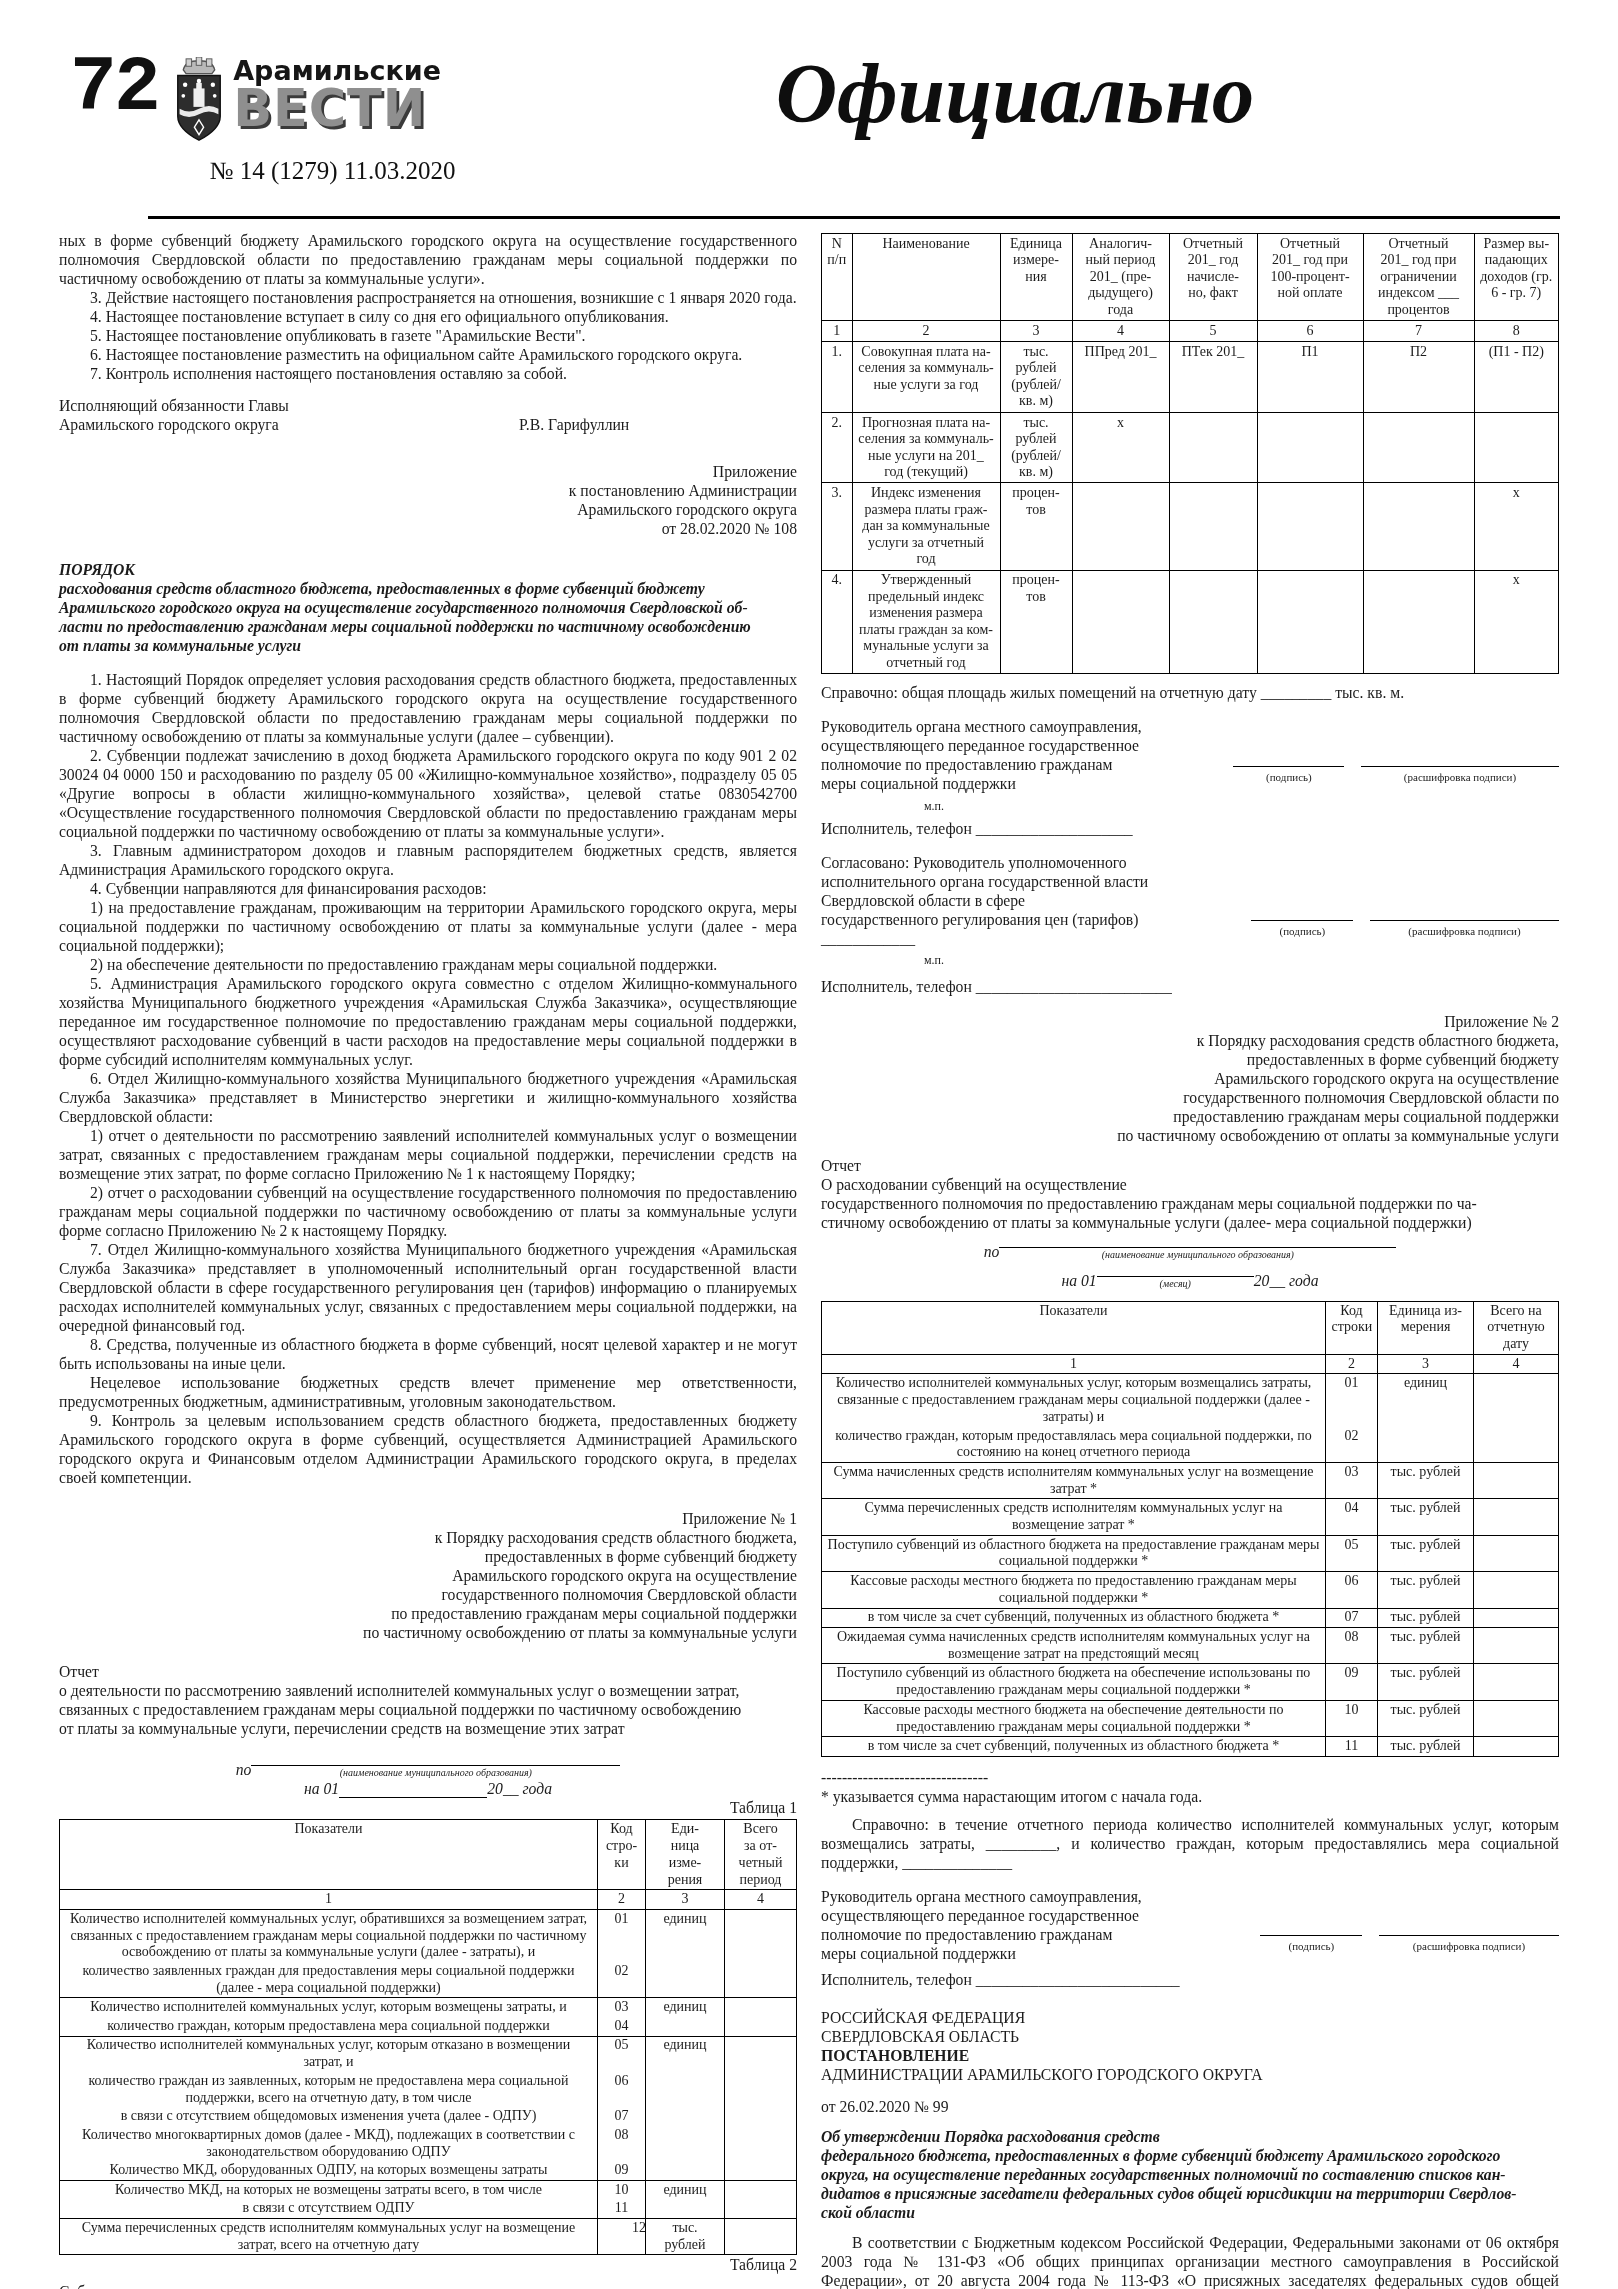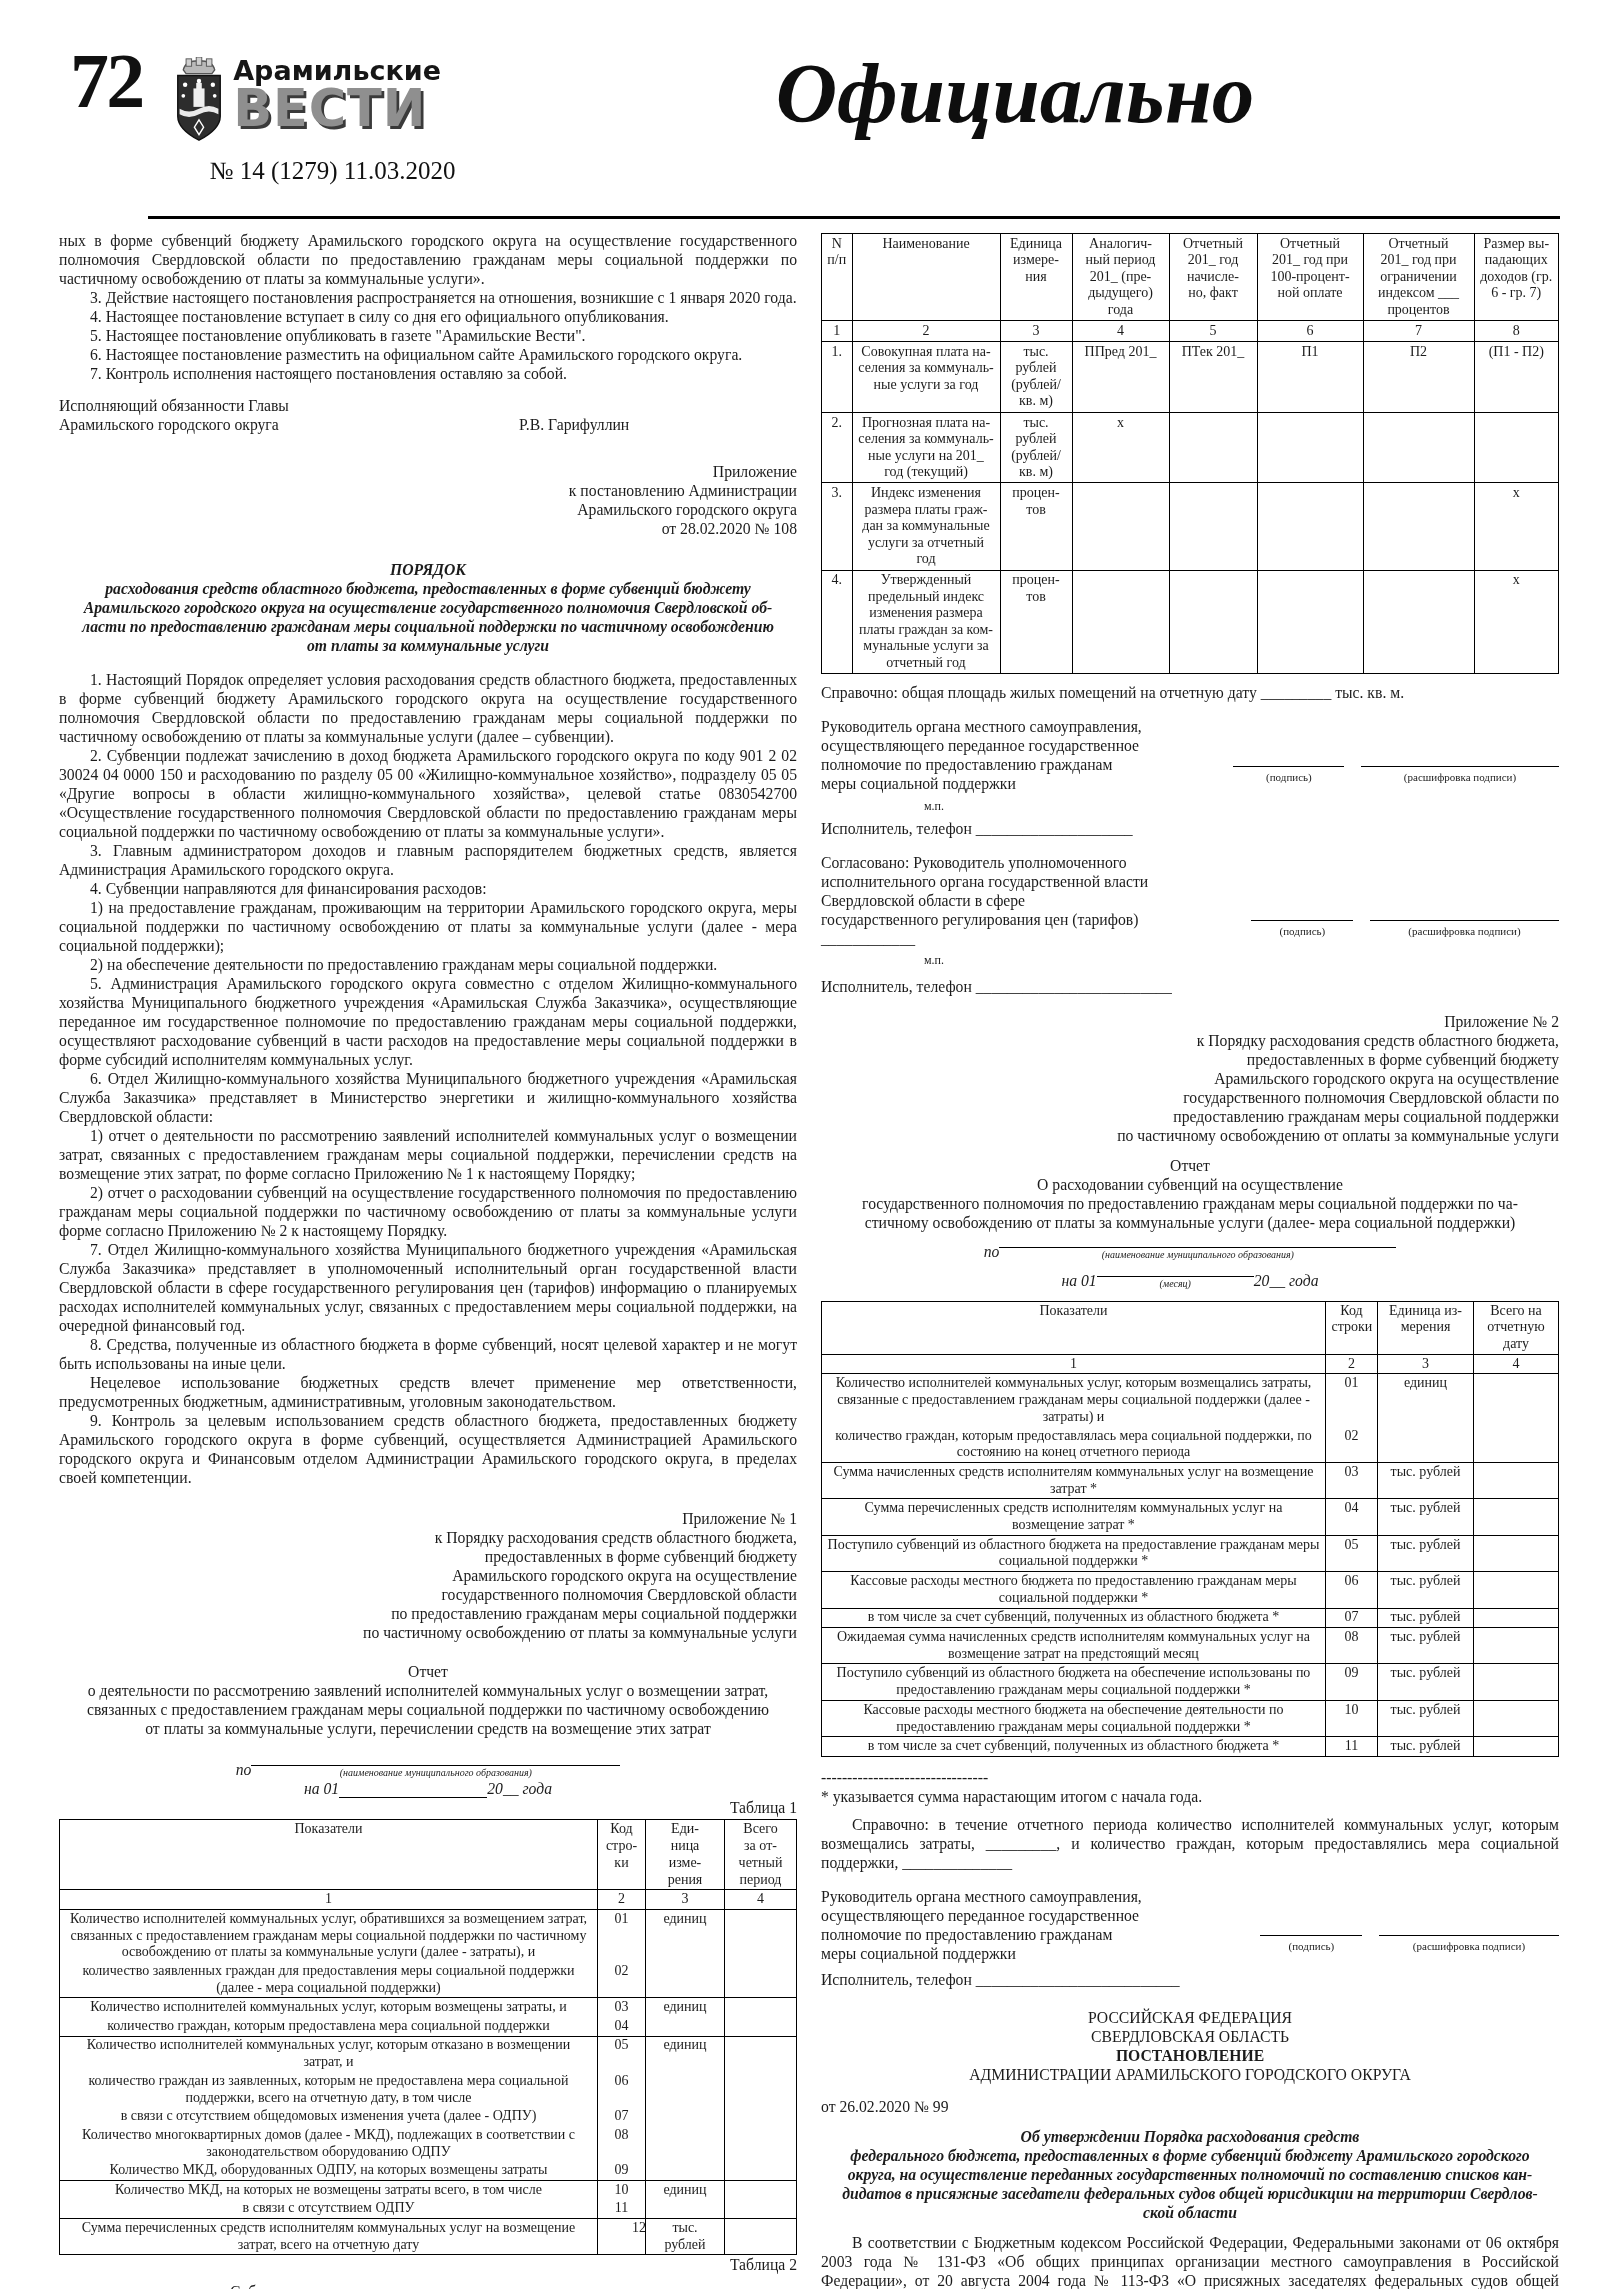--- a/index.html
+++ b/index.html
@@ -3,43 +3,43 @@
 <meta charset="utf-8">
 <style>
   * { margin:0; padding:0; box-sizing:border-box; }
   html,body { background:#ffffff; }
   body { width:1619px; height:2290px; overflow:hidden; position:relative;
          font-family:"Liberation Serif", serif; color:#1c1c1c; }
   .page { width:1619px; height:2290px; position:relative; background:#fff; }
 
   
   .header { position:relative; height:231px; }
-  .pageno { position:absolute; left:70px; top:36px;
-            font-family:Liberation Serif, serif; font-weight:bold;
+  .pageno { position:absolute; left:70px; top:44px;
+            font-family:Liberation Mono, monospace; font-weight:bold;
             font-size:78px; letter-spacing:-2.8px; color:#111; }
   .mast { position:absolute; left:174px; top:57px; display:flex; }
   .logo { width:50px; height:85px; margin-right:9.2px; }
   .mast-text { display:flex; flex-direction:column; }
   .mast-l1 { font-family:"DejaVu Sans", sans-serif; font-weight:bold; font-size:27px; color:#161616; line-height:1.05; }
   .mast-l2 { font-family:"DejaVu Sans", sans-serif; font-weight:bold; font-size:51px; color:#8f8f8f;
              text-shadow:2.8px 2.8px 0 #3a3a3a; line-height:0.95; letter-spacing:0.9px; }
   .issue { position:absolute; left:157px; top:157px; width:351px; text-align:center; font-size:25px; color:#111; }
   .section-title { position:absolute; left:646px; top:44px; width:738px; text-align:center;
                    font-style:italic; font-weight:bold; font-size:85px; color:#0e0e0e; }
   .head-rule { position:absolute; left:148px; right:59px; top:216px; border-top:3.7px solid #000; }
 
   
   .bodycols { display:flex; padding:0 59px; }
   .col { width:738px; }
   .col-left { margin-right:24px; }
 
   .blk { font-size:15.7px; line-height:1.21; }
   .t-p { text-align:justify; text-indent:31px; }
   .noind { text-indent:0 !important; }
-  .al-c { text-align:center; text-indent:0 !important; }
+  .al-c { text-align:left; text-indent:0 !important; }
   .al-r { text-align:right !important; text-indent:0 !important; }
   .b, .b .ln { font-weight:bold; }
   .i, .i .ln { font-style:italic; }
   .mp { text-indent:0; padding-left:103px; font-size:12px; }
   .t-lines .ln { min-height:1.21em; }
 
   
   .t-cols2 { display:flex; }
   .c2-left { width:406px; }
   .c2-right { flex:1; display:flex; align-items:flex-end; padding-left:54px; }

